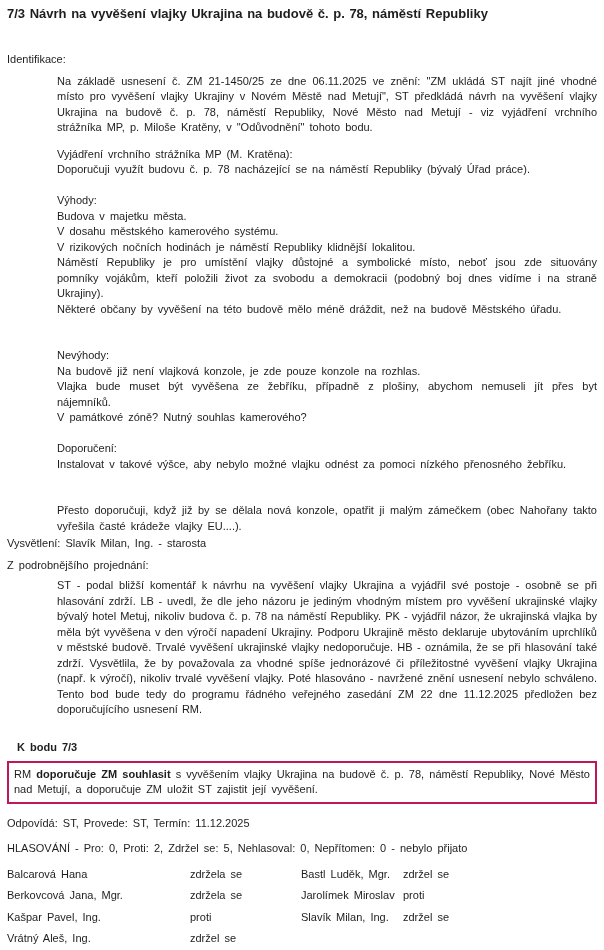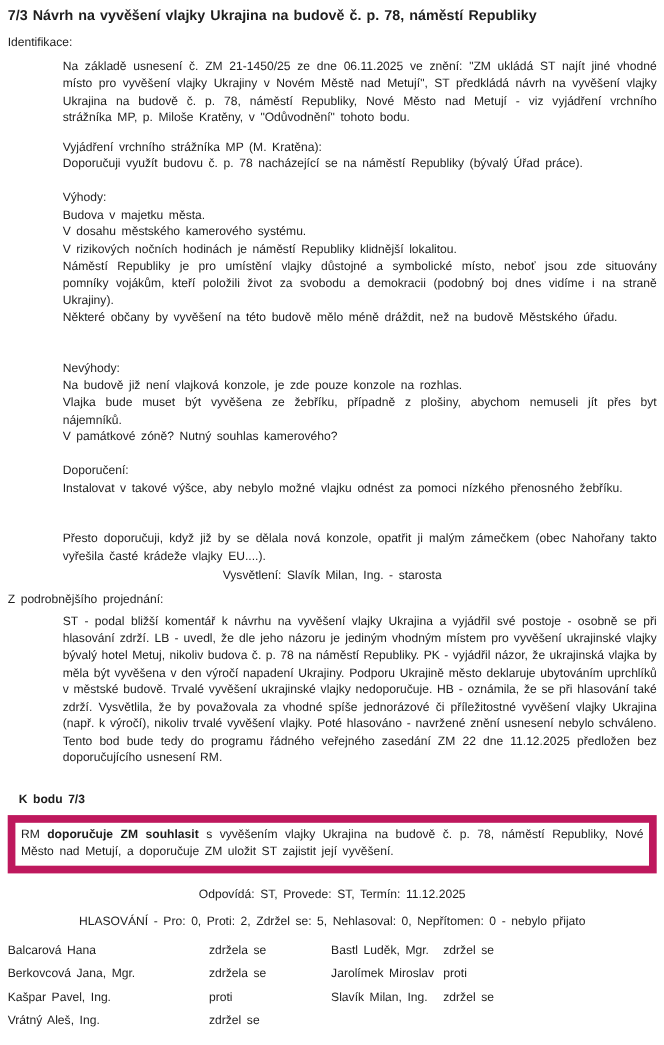--- a/index.html
+++ b/index.html
@@ -9,38 +9,38 @@
     width:604px; height:950px;
     padding:6px 7px 0 7px;
     overflow:hidden;
     background:#ffffff;
     color:#1d1d1d;
     font-family:"Liberation Sans","DejaVu Sans",sans-serif;
     font-size:11px;
     line-height:15.5px;
     word-spacing:2px;
   }
-  .title { font-size:13px; line-height:16px; font-weight:700; margin-bottom:10px; word-spacing:1px; }
+  .title { font-size:13px; line-height:16px; font-weight:700; margin-bottom:30px; word-spacing:1px; }
   .sec-label { margin-bottom:6px; }
   .indent { margin-left:50px; }
   .just { text-align:justify; }
-  .right { text-align:center; }
+  .right { text-align:left; }
   .bold { font-weight:700; }
   .blk { margin-bottom:15.5px; }
   .mh2 { min-height:31px; }
   .mh3 { min-height:46.5px; }
   .p1 { min-height:62px; margin-bottom:11px; }
   .presto { margin-bottom:2px; }
   .vysvetleni { margin-bottom:6px; }
   .projednani-label { margin-bottom:5px; }
   .projednani-para { height:155px; overflow:hidden; font-size:11px; word-spacing:1px; }
   .projednani-wrap { margin-bottom:6px; }
   .kbodu { font-weight:700; margin:7px 0 5px 10px; }
   .res-box {
-    border:7px solid #be185d;
+    border:2px solid #be185d;
     padding:4px 5px;
     min-height:41px;
     text-align:justify;
     margin-bottom:12px;
   }
   .odpovida { margin-bottom:10px; }
   .hlasovani { margin-bottom:7px; }
   .votes { margin-top:1px; }
   .vote-row {
     display:grid;

